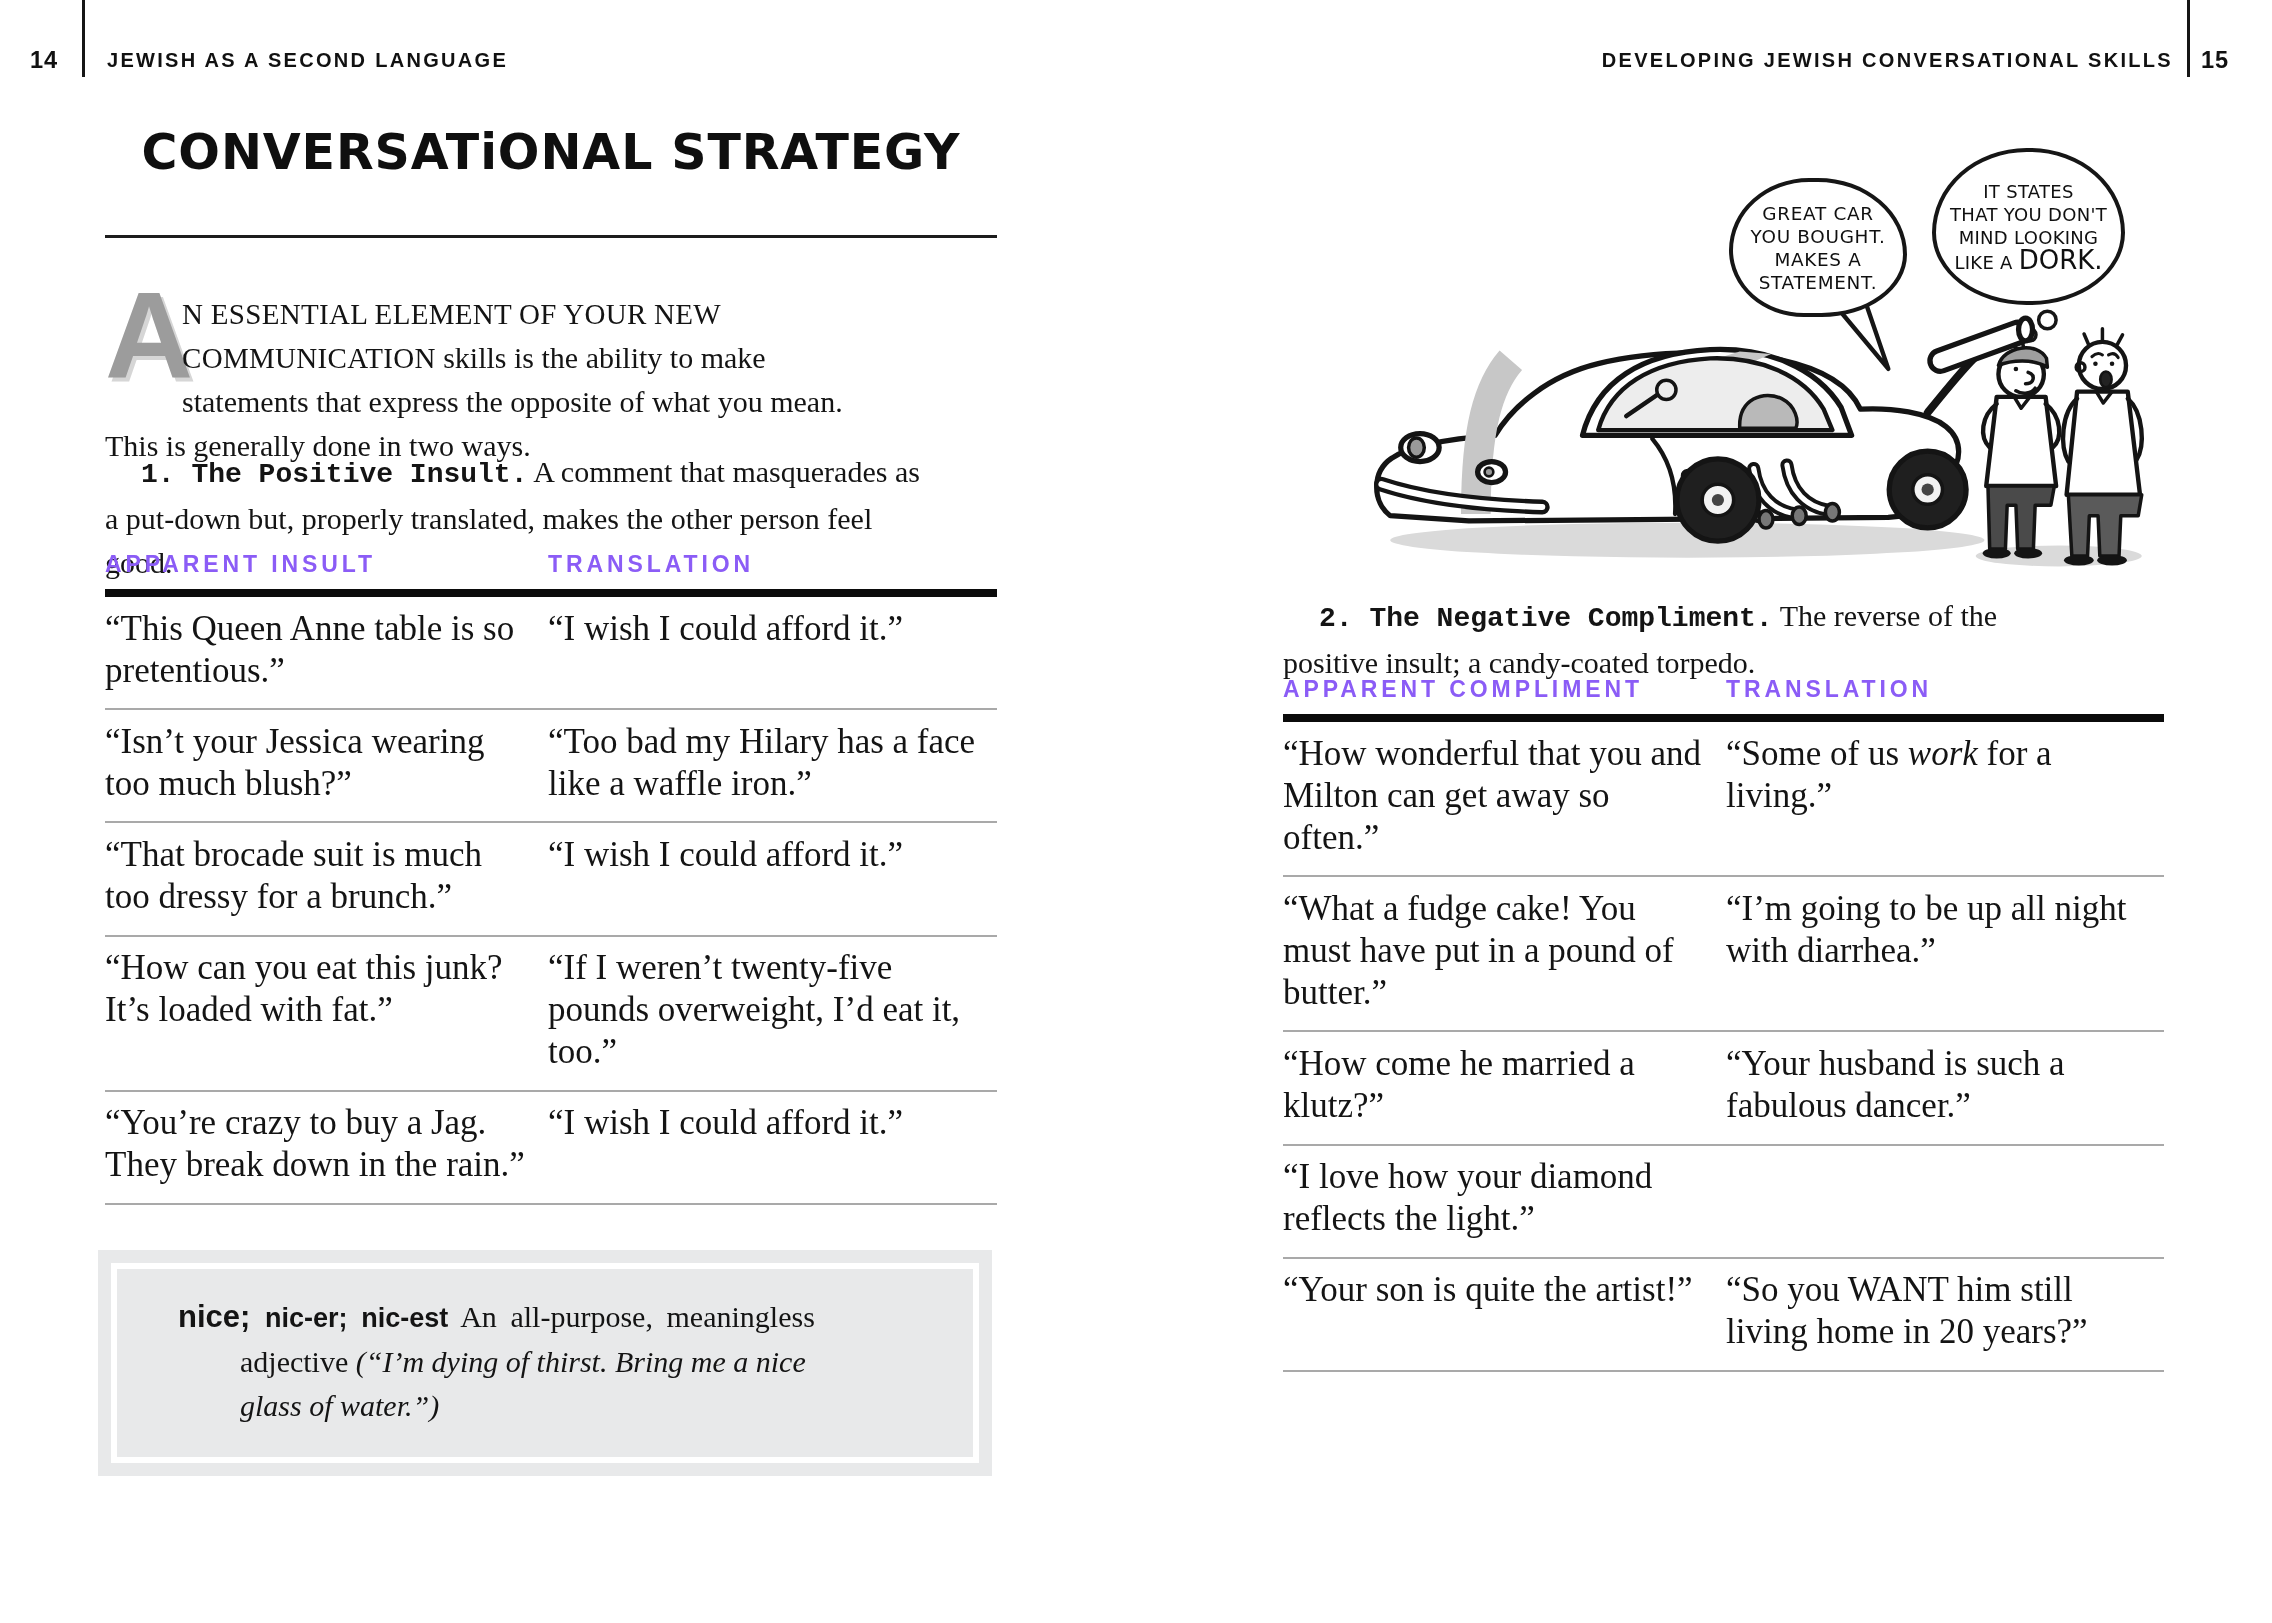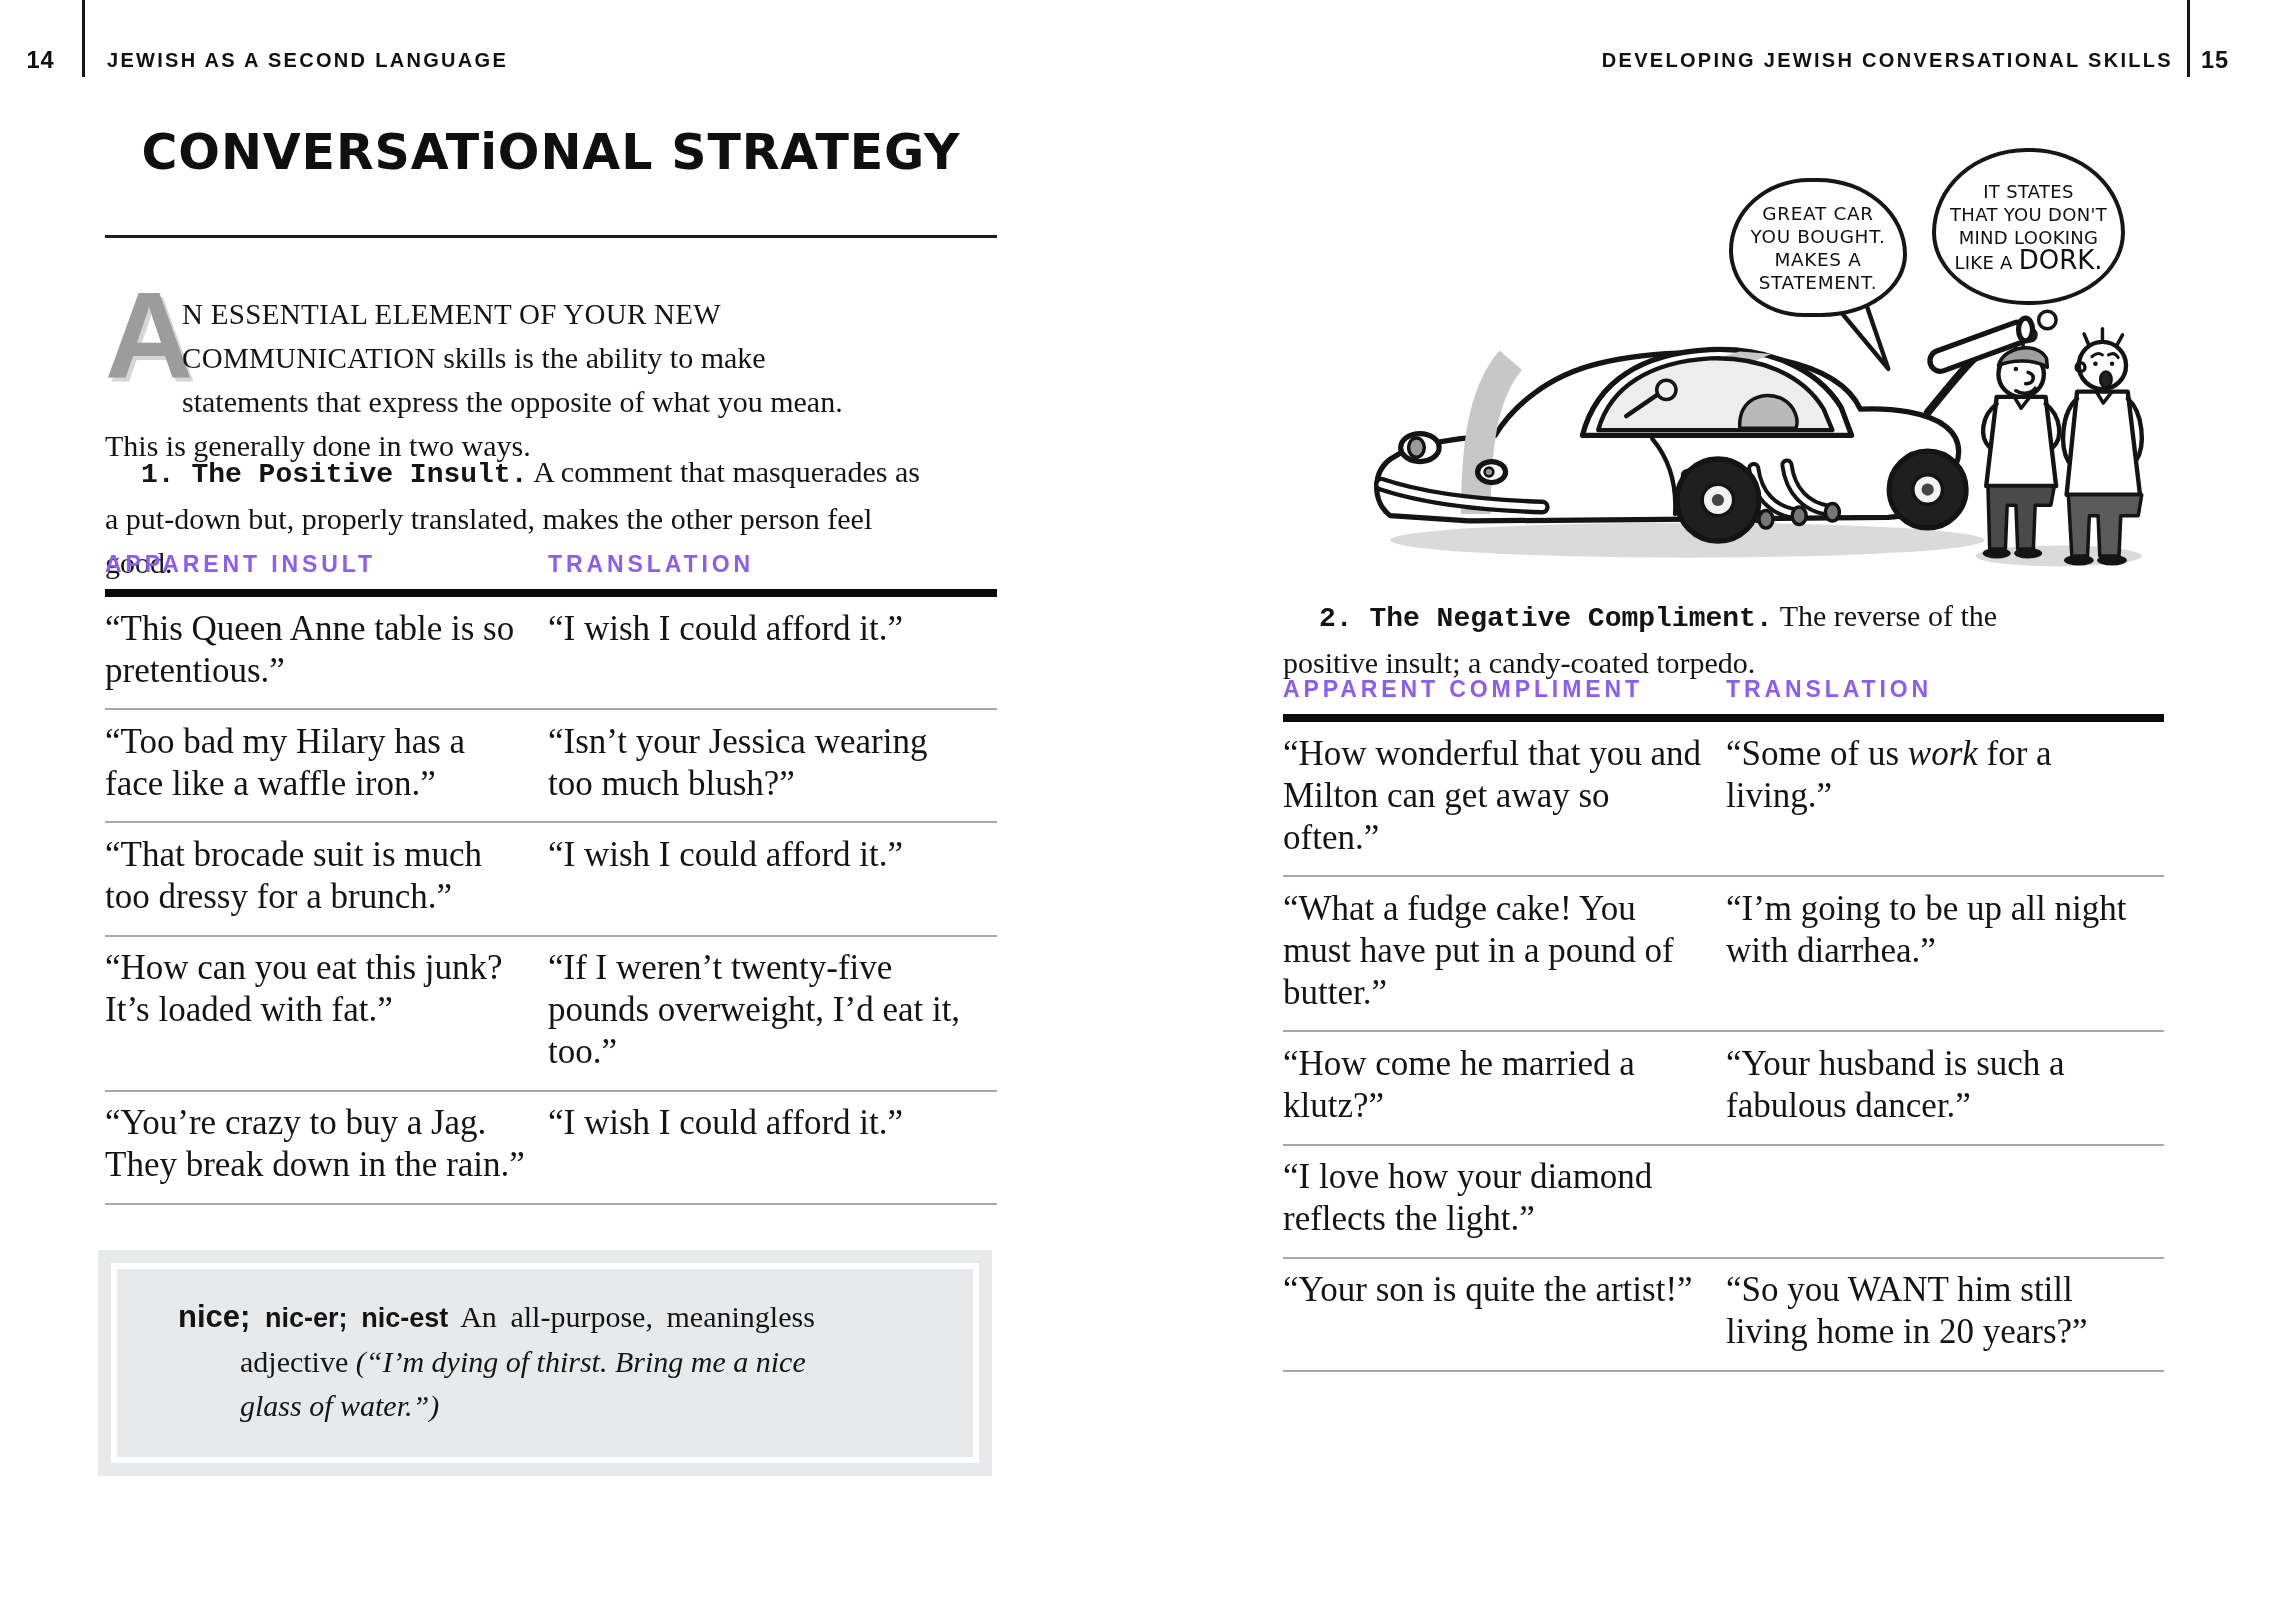--- a/index.html
+++ b/index.html
@@ -69,21 +69,21 @@
           border-radius:50% 50% 50% 50% / 55% 55% 47% 47%;}
   .p-big{font-size:26px;letter-spacing:0;}
 </style>
 </head>
 <body>
 
 <div class="spread">
 
   <div class="vrule" style="left:82px"></div>
   <div class="vrule" style="left:2187px"></div>
-  <div class="folio" style="left:18px;top:47px;width:45px;text-align:center">14</div>
+  <div class="folio" style="left:30px;top:47px;width:45px;text-align:left">14</div>
   <div class="runhead" style="left:107px;top:49px">JEWISH AS A SECOND LANGUAGE</div>
   <div class="runhead" style="right:100px;top:49px">DEVELOPING JEWISH CONVERSATIONAL SKILLS</div>
   <div class="folio" style="left:2201px;top:47px">15</div>
 
   <section>
 
     <h1 class="title">CONVERSATiONAL STRATEGY</h1>
     <div class="title-rule"></div>
 
     <p class="intro"><span class="dropcap">A</span><span class="lead">N ESSENTIAL ELEMENT OF YOUR NEW COMMUNICATION</span><span> skills is the ability to make statements that express the opposite of what you mean. This is generally done in two ways.</span></p>
@@ -95,22 +95,22 @@
         <span>APPARENT INSULT</span>
         <span>TRANSLATION</span>
       </div>
       <div class="thick"></div>
       <div>
           <div class="trow">
             <div class="cell c1"><span>“This Queen Anne table is so pretentious.”</span></div>
             <div class="cell c2"><span>“I wish I could afford it.”</span></div>
           </div>
           <div class="trow">
+            <div class="cell c1"><span>“Isn’t your Jessica wearing too much blush?”</span></div>
             <div class="cell c2"><span>“Too bad my Hilary has a face like a waffle iron.”</span></div>
-            <div class="cell c1"><span>“Isn’t your Jessica wearing too much blush?”</span></div>
           </div>
           <div class="trow">
             <div class="cell c1"><span>“That brocade suit is much too dressy for a brunch.”</span></div>
             <div class="cell c2"><span>“I wish I could afford it.”</span></div>
           </div>
           <div class="trow">
             <div class="cell c1"><span>“How can you eat this junk? It’s loaded with fat.”</span></div>
             <div class="cell c2"><span>“If I weren’t twenty-five pounds overweight, I’d eat it, too.”</span></div>
           </div>
           <div class="trow">

